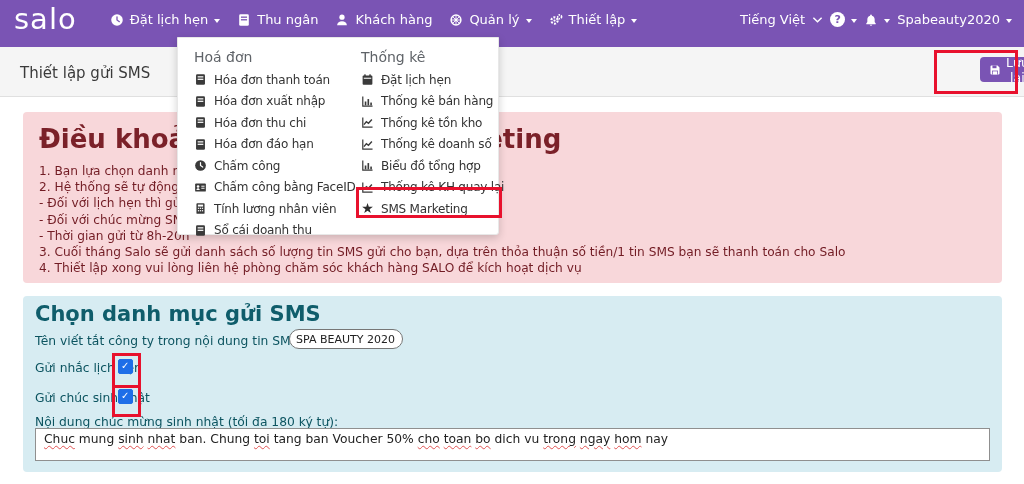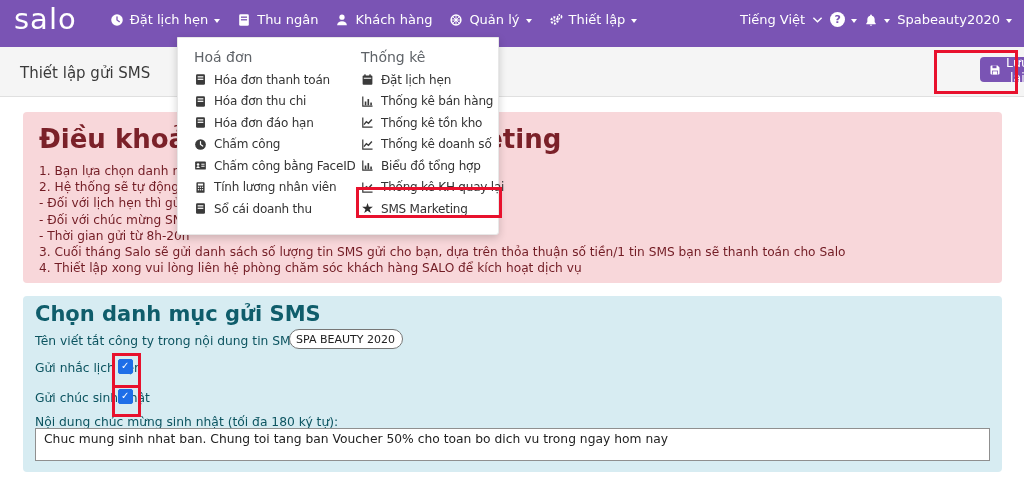--- a/index.html
+++ b/index.html
@@ -43,21 +43,21 @@
   .lbl{position:absolute;font-size:12.3px;color:#0c5460;white-space:nowrap;}
   .company-input{position:absolute;left:266px;top:33px;width:100px;height:16px;border:1px solid #767676;
                  border-radius:10px;font-size:11px;padding:1px 6px;font-family:inherit;color:#222;}
   .checkbox{position:absolute;width:13px;height:13px;border:1px solid #8a8a8a;border-radius:2px;
             background:#fff;cursor:pointer;}
   .checkbox.on{background:#1e6ee8;border-color:#1e6ee8;}
   .checkbox.on::after{content:"✓";position:absolute;left:2px;top:0px;color:#fff;font-size:10px;font-weight:bold;}
   .msgbox{position:absolute;left:12px;top:132px;width:937px;height:25px;background:#fff;
           border:1px solid #8f8f8f;font-size:12.3px;color:#222;padding:3px 8px;white-space:nowrap;
           overflow:hidden;cursor:text;}
-  .sq{text-decoration-style:wavy;text-decoration-color:#e05252;
+  .sq{text-decoration:underline;text-decoration-style:wavy;text-decoration-color:#e05252;
       text-decoration-thickness:1px;text-underline-offset:2px;}
 
   
   .dropdown{position:absolute;left:177px;top:37px;width:320px;height:196px;background:#fff;
             border:1px solid #e8e8e8;border-radius:0 0 3px 3px;box-shadow:0 3px 9px rgba(0,0,0,.18);
             z-index:50;--hole:#fff;color:#333;}
   .dd-col{position:absolute;top:11px;}
   .dd-col1{left:16px;width:155px;}
   .dd-col2{left:183px;width:135px;}
   .dd-header{font-size:14px;color:#5f6368;height:20px;line-height:16px;}
@@ -248,20 +248,26 @@
       <div class="dd-item">
         <svg class="ico">
             <use href="#i-doc"></use>
           </svg>
         <span>Hóa đơn thanh toán</span>
       </div>
       <div class="dd-item">
         <svg class="ico">
             <use href="#i-doc"></use>
           </svg>
+        <span>Hóa đơn xuất nhập</span>
+      </div>
+      <div class="dd-item">
+        <svg class="ico">
+            <use href="#i-doc"></use>
+          </svg>
         <span>Hóa đơn thu chi</span>
       </div>
       <div class="dd-item">
         <svg class="ico">
             <use href="#i-doc"></use>
           </svg>
         <span>Hóa đơn đáo hạn</span>
       </div>
       <div class="dd-item">
         <svg class="ico">

